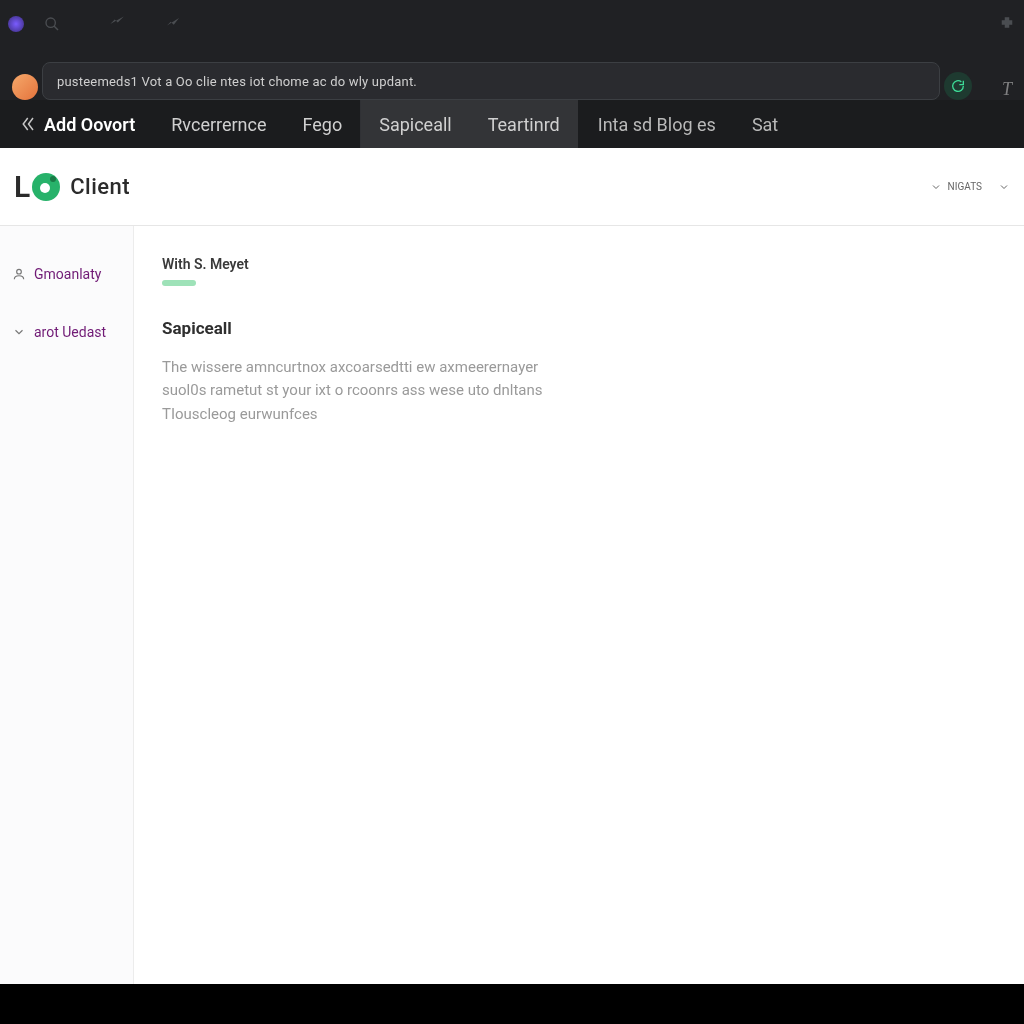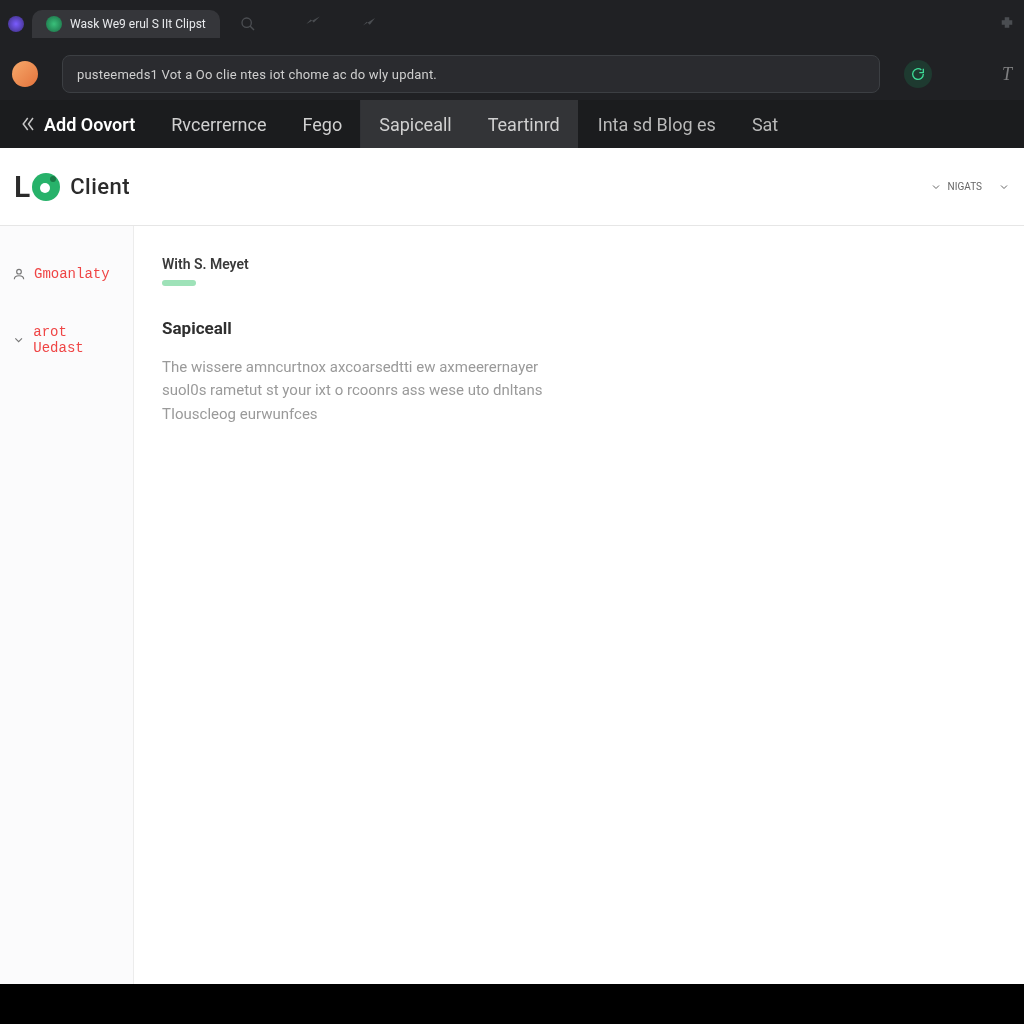--- a/index.html
+++ b/index.html
@@ -13,21 +13,21 @@
   .favicon { width:16px; height:16px; border-radius:50%; display:inline-block; }
   .favicon.purple { background:radial-gradient(circle at 50% 50%, #7a5cff, #3a2c7a); }
   .favicon.green { background:radial-gradient(circle at 50% 50%, #39c07a, #1a6b44); }
   .tab-ghost-icon { width:18px; height:18px; opacity:.35; }
   .tab-ghost-icon svg { width:100%; height:100%; fill:#9aa0a6; }
   .tab-search { margin-left:12px; opacity:.35; }
   .tab-search svg { width:16px; height:16px; stroke:#9aa0a6; fill:none; stroke-width:2; }
   .tab-right { margin-left:auto; opacity:.35; }
 
   
-  .address-row { height:52px; background:#202124; display:flex; align-items:center; padding:0 12px; gap:24px; }
+  .address-row { height:52px; background:#202124; display:flex; align-items:flex-end; padding:0 12px; gap:4px; }
   .avatar { width:26px; height:26px; border-radius:50%; background:linear-gradient(135deg,#f6a96b,#e4733c); flex-shrink:0; }
   .address-box { flex:1; height:38px; border:1px solid #3c3f43; border-radius:8px; background:#2a2b2f; display:flex; align-items:center; padding:0 14px; color:#cfcfcf; font-size:13px; letter-spacing:.2px; }
   .addr-icon { width:28px; height:28px; border-radius:50%; background:#1e3a30; display:flex; align-items:center; justify-content:center; flex-shrink:0; }
   .addr-icon svg { width:16px; height:16px; stroke:#3ddc97; fill:none; stroke-width:2; }
   .addr-icon2 { width:22px; height:22px; flex-shrink:0; opacity:.6; }
   .addr-icon2 svg { width:100%; height:100%; fill:#bdbdbd; }
   .addr-icon-v { flex-shrink:0; opacity:.6; color:#bdbdbd; font-family:"Times New Roman",serif; font-size:18px; font-style:italic; }
 
   
   .app-nav { height:48px; background:#1b1c1e; display:flex; align-items:stretch; color:#d0d0d0; font-size:18px; }
@@ -47,45 +47,41 @@
   .brand-dot::before { content:""; position:absolute; top:3px; right:4px; width:6px; height:6px; border-radius:50%; background:#1a7a47; }
   .brand-dot::after { content:""; position:absolute; left:8px; top:10px; width:10px; height:10px; border-radius:50%; background:#fff; }
   .brand-name { font-size:22px; font-weight:500; color:#2b2b2b; letter-spacing:.5px; }
   .header-right { margin-left:auto; display:flex; align-items:center; gap:16px; color:#666; font-size:10px; }
   .dd { display:flex; align-items:center; gap:6px; cursor:pointer; }
   .dd svg { width:12px; height:12px; stroke:#666; fill:none; stroke-width:2; }
 
   
   .app-body { flex:1; display:flex; background:#fff; min-height:0; }
   .sidebar { width:134px; background:#fbfbfc; border-right:1px solid #ececec; padding-top:30px; }
-  .side-item { display:flex; align-items:center; gap:8px; padding:10px 12px; font-size:14px; color:#ef4444; cursor:pointer;font-family:Liberation Mono, monospace; }
+  .side-item { display:flex; align-items:center; gap:8px; padding:10px 12px; font-size:14px; color:#701a75; cursor:pointer; }
   .side-item svg { width:14px; height:14px; stroke:#777; fill:none; stroke-width:2; }
   .content { flex:1; padding:30px 28px; min-width:0; }
   .page-title { font-size:14px; font-weight:600; color:#3a3a3a; }
   .accent-bar { width:34px; height:6px; background:#9ee2b8; border-radius:3px; margin-top:8px; }
   .section-title { margin-top:32px; font-size:17px; font-weight:700; color:#2f2f2f; }
   .section-body { margin-top:18px; max-width:410px; font-size:15px; line-height:1.55; color:#9a9a9a; }
 
   
   .footer-black { height:40px; background:#000; }
 
   
   svg { display:block; }
 </style>
 </head>
 <body>
 
 <div class="root">
 
   <div class="browser-tabs">
     <span class="favicon purple"></span>
-    <div class="tab active">
-      <span class="favicon green"></span>
-      <span>Wask We9 erul S IIt Clipst</span>
-    </div>
     <span class="tab-search">
       <svg viewBox="0 0 24 24">
           <circle cx="10" cy="10" r="7"></circle>
           <line x1="21" y1="21" x2="15" y2="15"></line>
         </svg>
     </span>
     <span class="tab-ghost-icon" style="margin-left:40px;">
       <svg viewBox="0 0 24 24">
           <path d="M3 12l6-6 4 4 8-8"></path>
         </svg>

